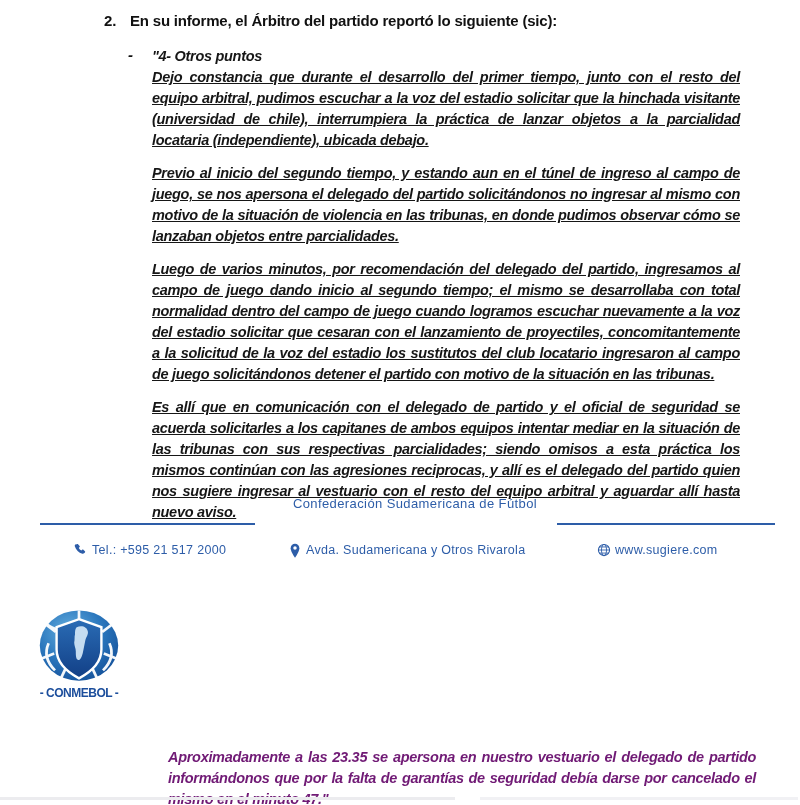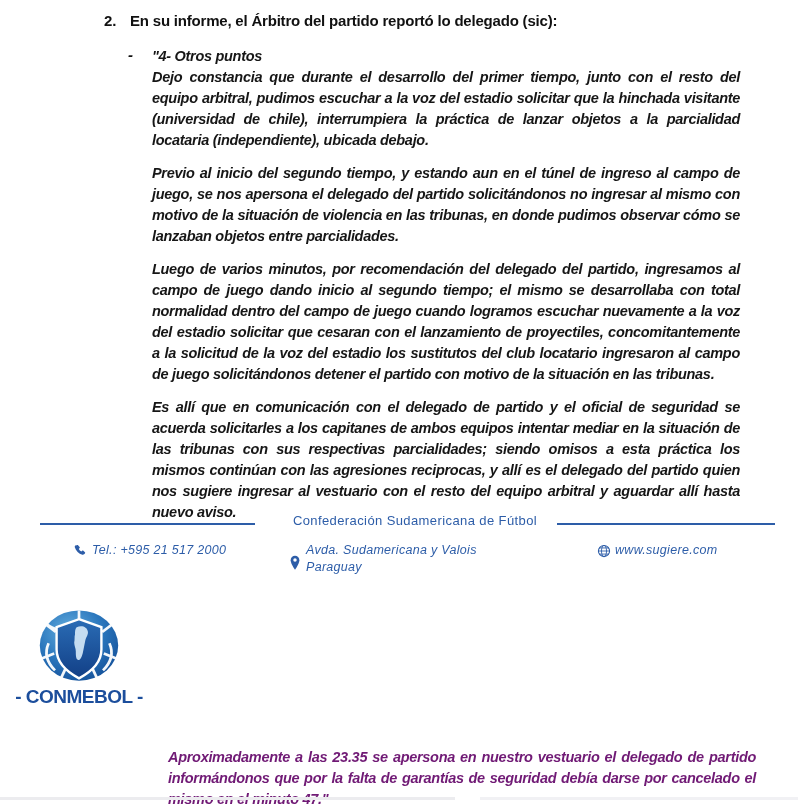--- a/index.html
+++ b/index.html
@@ -26,74 +26,74 @@
   .quote-dash{
     width:24px;flex:0 0 24px;
     font-size:15px;font-weight:700;font-style:italic;color:#111;
   }
   .quote-body{flex:1;width:588px;}
   .qline,.qpara{
     font-size:14.5px;line-height:21px;
     font-style:italic;font-weight:700;letter-spacing:-0.3px;
     color:#161616;margin:0;
   }
-  .qpara{text-align:justify;margin-bottom:12px;}
+  .qpara{text-align:justify;margin-bottom:12px;text-decoration:underline;}
   .qpara:last-child{margin-bottom:12px;}
 
   
   .closing{
     position:absolute;top:731px;left:152px;width:588px;
     font-size:14.5px;line-height:21px;
     font-style:italic;font-weight:700;letter-spacing:-0.3px;
     color:#701a75;text-align:justify;margin:16px;
   }
 
   
   .fdiv{position:absolute;height:2px;background:#2d5da8;top:523px;}
   .fdiv.left{left:40px;width:215px;}
   .fdiv.right{left:557px;width:218px;}
   .org-name{
-    position:absolute;top:513px;left:270px;width:290px;
+    position:absolute;top:496px;left:270px;width:290px;
     text-align:center;
     color:#2d5da8;font-size:13px;letter-spacing:0.4px;font-weight:400;
   }
 
   .contact-col{
     position:absolute;top:542px;
-    display:flex;align-items:center;
-    color:#2d5da8;font-size:12.5px;line-height:17px;letter-spacing:0.3px;font-style:italic;
+    display:flex;align-items:flex-start;
+    color:#2d5da8;font-size:12.5px;line-height:17px;letter-spacing:0.3px;
   }
   .contact-col .cicon{flex:0 0 18px;width:18px;padding-top:1px;}
   .contact-col svg{display:block;}
   .col-phone{left:74px;}
   .col-address{left:288px;width:245px;}
   .col-web{left:597px;}
   .addr-lines div{margin-bottom:6px;}
 
   
   .logo-block{position:absolute;left:14px;top:608px;width:130px;text-align:center;}
   .logo-ball{margin:0 auto;width:96px;height:76px;}
   .wordmark{
     margin-top:2px;
-    color:#1c4e9c;font-size:19px;font-weight:800;letter-spacing:-0.5px;
+    color:#1c4e9c;font-size:12px;font-weight:800;letter-spacing:-0.5px;
     font-family:"Liberation Sans", sans-serif;
     white-space:nowrap;
   }
 
   
   .bottom-line{position:absolute;top:797px;height:3px;background:#ececef;}
   .bottom-line.seg1{left:0;width:455px;}
   .bottom-line.seg2{left:480px;width:318px;background:#f1f1f4;}
 </style>
 </head>
 <body>
 
 <div class="item-row">
   <div class="item-number">2.</div>
-  <div class="item-intro">En su informe, el Árbitro del partido reportó lo delegado (sic):</div>
+  <div class="item-intro">En su informe, el Árbitro del partido reportó lo siguiente (sic):</div>
 </div>
 
 <div class="quote-wrap">
   <div class="quote-dash">-</div>
   <div class="quote-body">
     <div class="qline">"4- Otros puntos</div>
     <p class="qpara">Dejo constancia que durante el desarrollo del primer tiempo, junto con el resto del equipo arbitral, pudimos escuchar a la voz del estadio solicitar que la hinchada visitante (universidad de chile), interrumpiera la práctica de lanzar objetos a la parcialidad locataria (independiente), ubicada debajo.</p>
     <p class="qpara">Previo al inicio del segundo tiempo, y estando aun en el túnel de ingreso al campo de juego, se nos apersona el delegado del partido solicitándonos no ingresar al mismo con motivo de la situación de violencia en las tribunas, en donde pudimos observar cómo se lanzaban objetos entre parcialidades.</p>
     <p class="qpara">Luego de varios minutos, por recomendación del delegado del partido, ingresamos al campo de juego dando inicio al segundo tiempo; el mismo se desarrollaba con total normalidad dentro del campo de juego cuando logramos escuchar nuevamente a la voz del estadio solicitar que cesaran con el lanzamiento de proyectiles, concomitantemente a la solicitud de la voz del estadio los sustitutos del club locatario ingresaron al campo de juego solicitándonos detener el partido con motivo de la situación en las tribunas.</p>
     <p class="qpara">Es allí que en comunicación con el delegado de partido y el oficial de seguridad se acuerda solicitarles a los capitanes de ambos equipos intentar mediar en la situación de las tribunas con sus respectivas parcialidades; siendo omisos a esta práctica los mismos continúan con las agresiones reciprocas, y allí es el delegado del partido quien nos sugiere ingresar al vestuario con el resto del equipo arbitral y aguardar allí hasta nuevo aviso.</p>
@@ -114,21 +114,21 @@
 </div>
 
 <div class="contact-col col-address">
   <span class="cicon">
     <svg width="14" height="16" viewBox="0 0 16 18">
         <path d="M8 .8C5.2.8 3 3 3 5.8c0 3.8 5 11 5 11s5-7.2 5-11C13 3 10.8.8 8 .8z" fill="#2d5da8"></path>
         <circle cx="8" cy="5.7" r="2" fill="#fff"></circle>
       </svg>
   </span>
   <span class="addr-lines">
-    <div>Avda. Sudamericana y Valois Paraguay</div>
+    <div>Avda. Sudamericana y Otros Rivarola</div>
   </span>
 </div>
 
 <div class="contact-col col-web">
   <span class="cicon">
     <svg width="14" height="14" viewBox="0 0 16 16" fill="none" stroke="#2d5da8">
         <circle cx="8" cy="8" r="6.4" stroke-width="1.2"></circle>
         <ellipse cx="8" cy="8" rx="2.9" ry="6.4" stroke-width="1"></ellipse>
         <path d="M1.6 8h12.8M2.4 4.5h11.2M2.4 11.5h11.2" stroke-width="1"></path>
       </svg>

